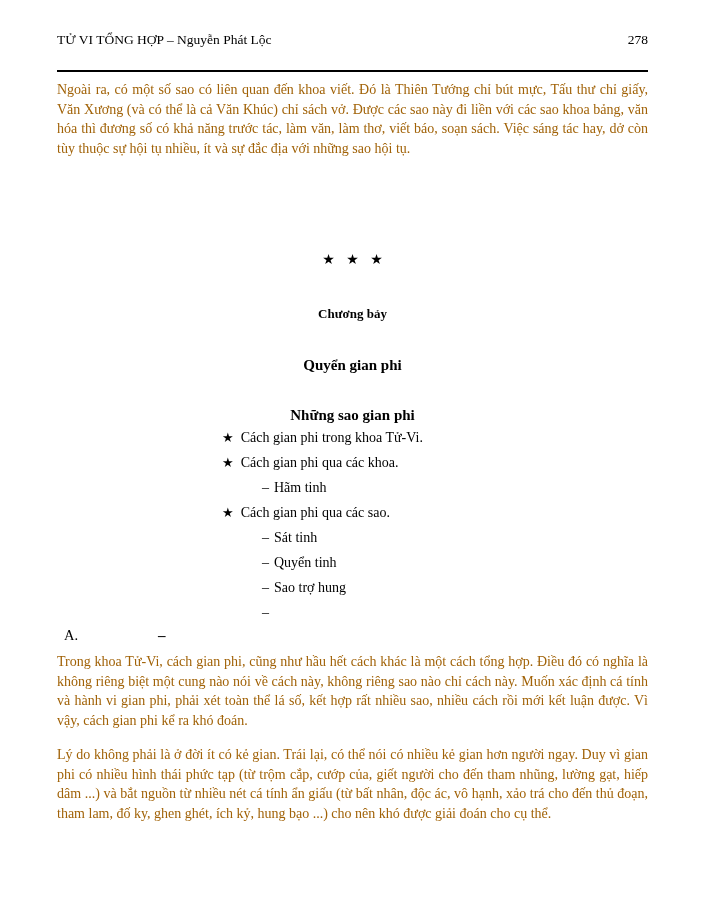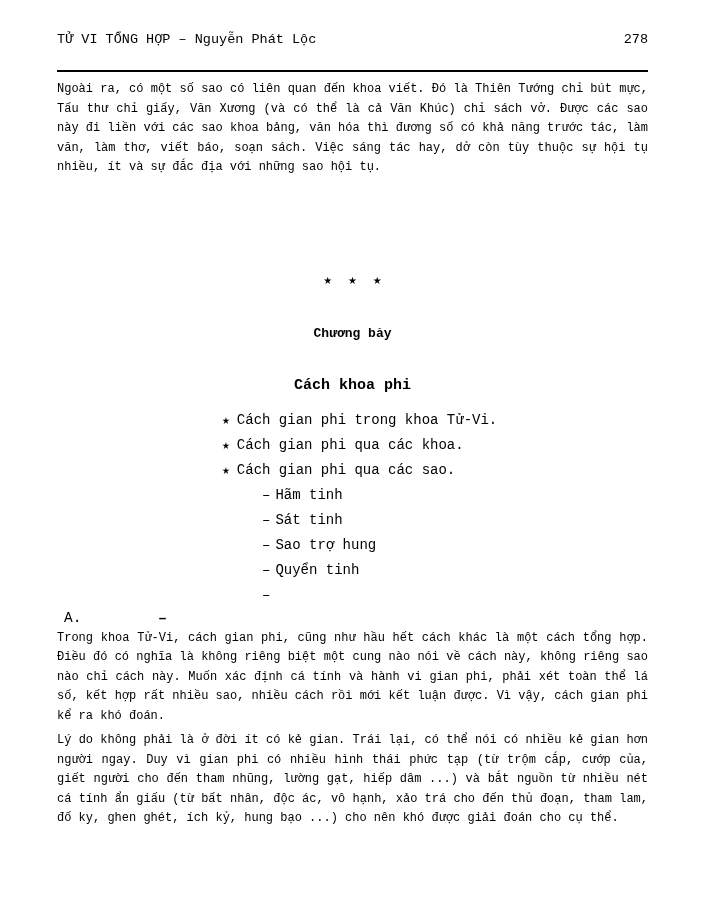--- a/index.html
+++ b/index.html
@@ -1,102 +1,103 @@
 <!DOCTYPE html>
 <html><head>
 <meta charset="utf-8">
 <style>
   * { margin:0; padding:0; box-sizing:border-box; }
   html,body { background:#ffffff; }
   .page {
     width:705px; height:913px;
     background:#ffffff; color:#000000;
-    font-family:Liberation Mono, monospace;
+    font-family:Liberation Serif, serif;
     padding:31px 57px 0 57px;
     position:relative; overflow:hidden;
   }
   .header {
     display:flex; justify-content:space-between; align-items:baseline;
     font-size:13.5px; line-height:18px;
   }
   .rule {
     border-top:2px solid #000;
     margin-top:21px; margin-bottom:8px;
   }
   p.body-text {
-    font-size:12px; line-height:19.5px;
-    text-align:justify; color:#000000;
+    font-size:14px; line-height:19.5px;
+    text-align:justify; color:#a16207;
   }
   .stars {
     text-align:center; font-size:14px; line-height:14px;
     margin-top:95px; letter-spacing:4px; text-indent:4px;
   }
   .chapter-label { text-align:center; font-weight:bold; font-size:13px; line-height:19px; margin-top:37px; }
   .chapter-title { text-align:center; font-weight:bold; font-size:15px; line-height:19px; margin-top:33px; }
   .chapter-subtitle { text-align:center; font-weight:bold; font-size:15px; line-height:19px; margin-top:31px; }
-  .toc { margin-top:13px; font-size:14px; }
+  .toc { margin-top:0; font-size:14px; }
   .toc-row { line-height:25px; padding-left:165px; white-space:nowrap; }
   .toc-row .bullet { display:inline-block; margin-right:7px; font-size:13px; }
   .toc-row.dash-row { padding-left:205px; }
   .toc-row .dash { display:inline-block; margin-right:5px; }
   .section-heading {
     display:flex; align-items:baseline;
     font-size:15px; line-height:20px; margin-top:0;
   }
   .sec-label { padding-left:7px; width:101px; flex:0 0 auto; font-size:14.5px; }
   .sec-dash { font-weight:bold; margin-right:5px; }
   .sec-title {
     font-weight:bold; letter-spacing:0.2px;
     text-decoration:underline;
     text-decoration-thickness:1.5px;
     text-underline-offset:3px;
   }
-  .para2 { }
-  .para3 { margin-top:5px; }
+  .para2 { margin-top:7px; }
+  .para3 { margin-top:15px; }
 </style>
 </head>
 <body>
 
 <div class="page">
 
   <div class="header">
     <span>TỬ VI TỔNG HỢP – Nguyễn Phát Lộc</span>
     <span>278</span>
   </div>
 
   <div class="rule"></div>
 
   <p class="body-text">Ngoài ra, có một số sao có liên quan đến khoa viết. Đó là Thiên Tướng chỉ bút mực, Tấu thư chỉ giấy, Văn Xương (và có thể là cả Văn Khúc) chỉ sách vở. Được các sao này đi liền với các sao khoa bảng, văn hóa thì đương số có khả năng trước tác, làm văn, làm thơ, viết báo, soạn sách. Việc sáng tác hay, dở còn tùy thuộc sự hội tụ nhiều, ít và sự đắc địa với những sao hội tụ.</p>
 
   <div class="stars">★ ★ ★</div>
 
   <div class="chapter-label">Chương bảy</div>
-  <div class="chapter-title">Cách khoa phi</div>
+  <div class="chapter-title">Quyển gian phi</div>
+  <div class="chapter-subtitle">Những sao gian phi</div>
 
   <div class="toc">
     <div class="toc-row">
       <span class="bullet">★</span><span>Cách gian phi trong khoa Tử-Vi.</span>
     </div>
     <div class="toc-row">
       <span class="bullet">★</span><span>Cách gian phi qua các khoa.</span>
     </div>
+    <div class="toc-row dash-row">
+      <span class="dash">–</span><span>Hãm tinh</span>
+    </div>
     <div class="toc-row">
       <span class="bullet">★</span><span>Cách gian phi qua các sao.</span>
-    </div>
-    <div class="toc-row dash-row">
-      <span class="dash">–</span><span>Hãm tinh</span>
     </div>
     <div class="toc-row dash-row">
       <span class="dash">–</span><span>Sát tinh</span>
     </div>
     <div class="toc-row dash-row">
-      <span class="dash">–</span><span>Sao trợ hung</span>
+      <span class="dash">–</span><span>Quyển tinh</span>
     </div>
     <div class="toc-row dash-row">
-      <span class="dash">–</span><span>Quyển tinh</span>
+      <span class="dash">–</span><span>Sao trợ hung</span>
     </div>
     <div class="toc-row dash-row">
       <span class="dash">–</span>
     </div>
   </div>
 
   <div class="section-heading">
     <span class="sec-label">A.</span>
     <span class="sec-dash">–</span>
   </div>

